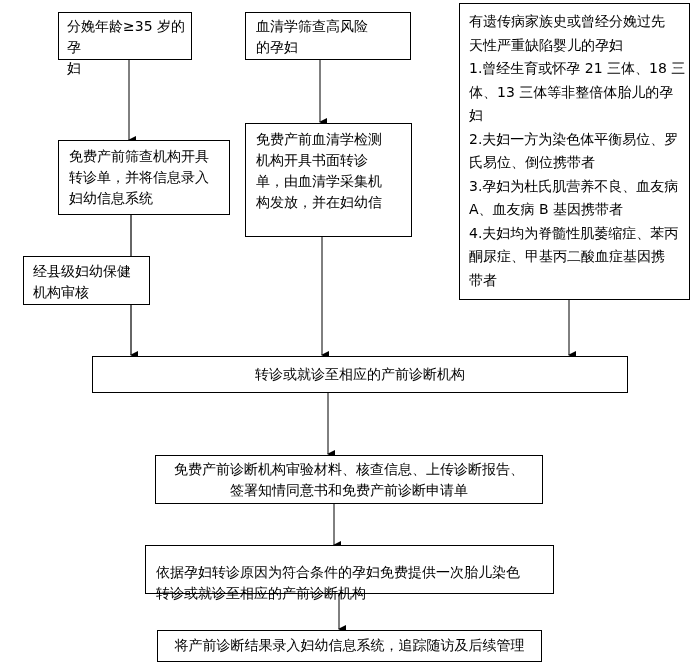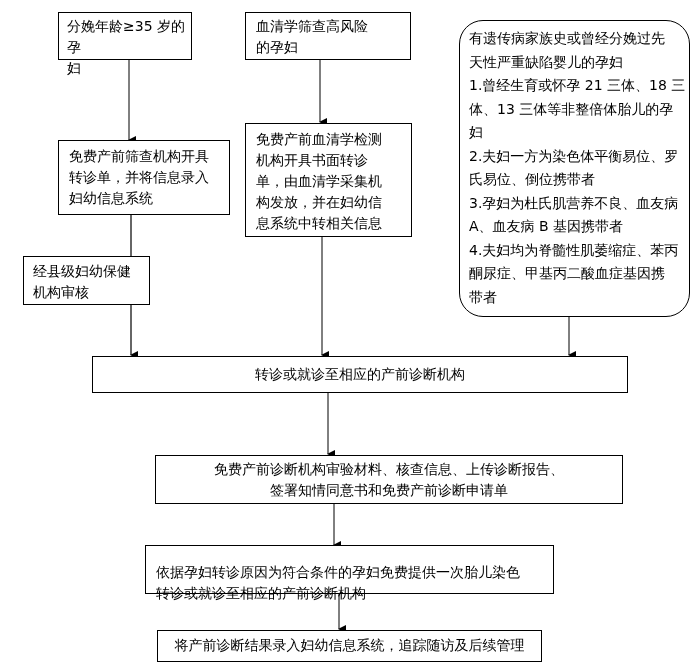--- a/index.html
+++ b/index.html
@@ -33,21 +33,21 @@
 <div class="box" style="left:58px;top:12px;width:134px;height:48px;padding:3px 0 0 8px;">
   <p>分娩年龄≥35 岁的孕</p>
   <p>妇</p>
 </div>
 
 <div class="box" style="left:245px;top:12px;width:166px;height:48px;padding:3px 0 0 10px;">
   <p>血清学筛查高风险</p>
   <p>的孕妇</p>
 </div>
 
-<div class="box" style="left:459px;top:20px;width:231px;height:297px;padding:6px 0 0 9px;line-height:23.5px;border-radius:24px;">
+<div class="box" style="left:459px;top:3px;width:231px;height:297px;padding:6px 0 0 9px;line-height:23.5px;">
   <p>有遗传病家族史或曾经分娩过先</p>
   <p>天性严重缺陷婴儿的孕妇</p>
   <p>1.曾经生育或怀孕 21 三体、18 三</p>
   <p>体、13 三体等非整倍体胎儿的孕</p>
   <p>妇</p>
   <p>2.夫妇一方为染色体平衡易位、罗</p>
   <p>氏易位、倒位携带者</p>
   <p>3.孕妇为杜氏肌营养不良、血友病</p>
   <p>A、血友病 B 基因携带者</p>
   <p>4.夫妇均为脊髓性肌萎缩症、苯丙</p>
@@ -59,33 +59,32 @@
   <p>免费产前筛查机构开具</p>
   <p>转诊单，并将信息录入</p>
   <p>妇幼信息系统</p>
 </div>
 
 <div class="box" style="left:245px;top:123px;width:167px;height:114px;padding:5px 0 0 10px;">
   <p>免费产前血清学检测</p>
   <p>机构开具书面转诊</p>
   <p>单，由血清学采集机</p>
   <p>构发放，并在妇幼信</p>
-  <p>息系统中转相关信息</p>
 </div>
 
 <div class="box" style="left:-1px;top:256px;width:127px;height:49px;padding:4px 0 0 9px;margin-left:24px;">
   <p>经县级妇幼保健</p>
   <p>机构审核</p>
 </div>
 
 <div class="box center" style="left:92px;top:356px;width:536px;height:37px;padding-top:7px;">
   <p>转诊或就诊至相应的产前诊断机构</p>
 </div>
 
-<div class="box center" style="left:155px;top:455px;width:468px;height:49px;padding-top:3px;">
+<div class="box center" style="left:155px;top:455px;width:388px;height:49px;padding-top:3px;">
   <p>免费产前诊断机构审验材料、核查信息、上传诊断报告、</p>
   <p>签署知情同意书和免费产前诊断申请单</p>
 </div>
 
 <div class="box" style="left:145px;top:545px;width:409px;height:49px;padding:16px 0 0 10px;">
   <p>依据孕妇转诊原因为符合条件的孕妇免费提供一次胎儿染色</p>
   <p>转诊或就诊至相应的产前诊断机构</p>
 </div>
 
 <div class="box center" style="left:157px;top:630px;width:385px;height:32px;padding-top:4px;">

